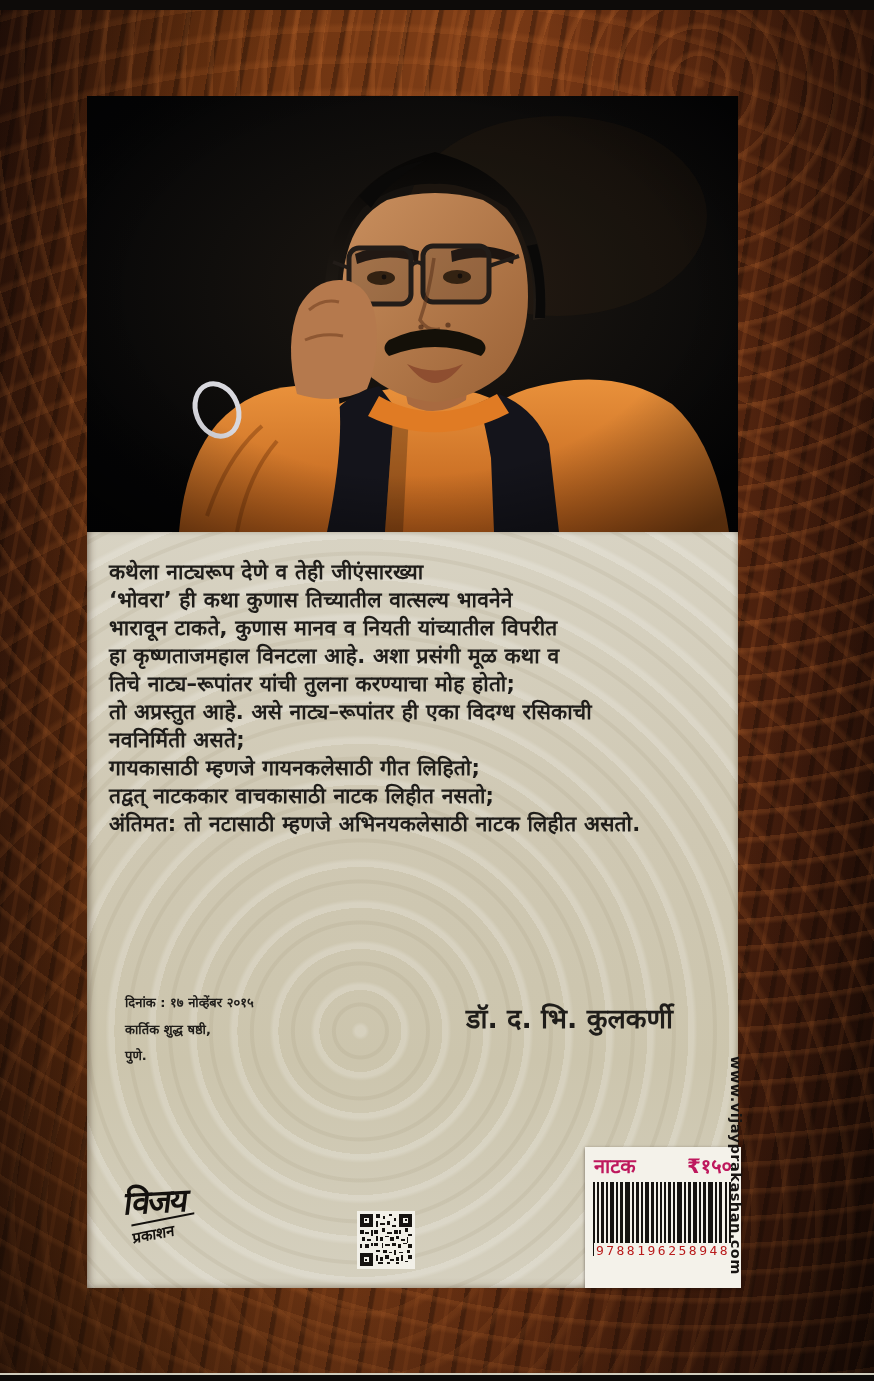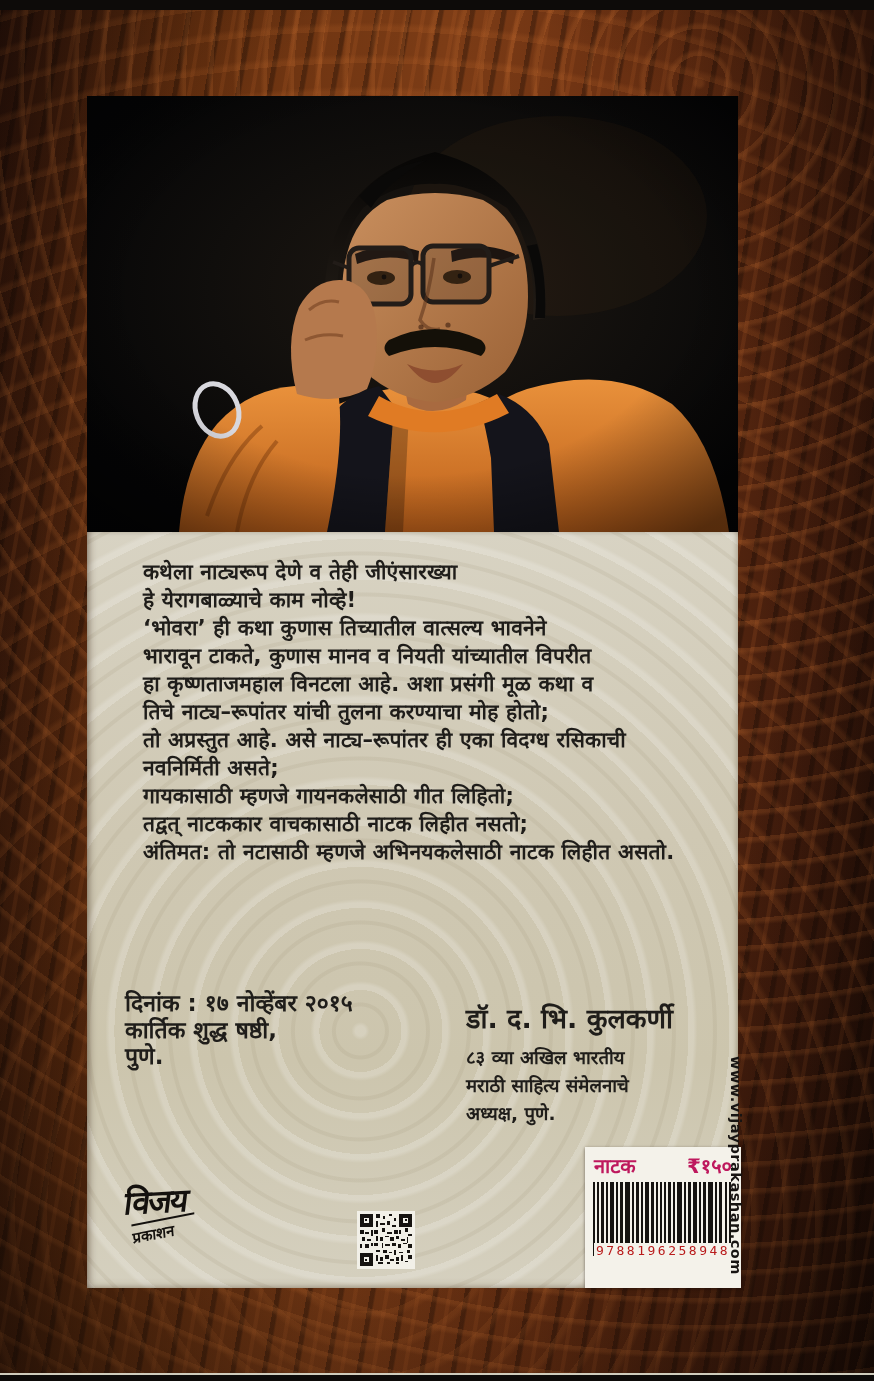--- a/index.html
+++ b/index.html
@@ -22,23 +22,23 @@
   .photo svg{display:block;}
 
   .panel{
     position:absolute;left:87px;top:532px;width:651px;height:756px;
     background:
       repeating-radial-gradient(circle at 42% 66%, rgba(255,255,255,0.20) 0 5px, rgba(0,0,0,0) 9px 24px, rgba(150,138,108,0.13) 25px 28px, rgba(0,0,0,0) 29px 41px),
       linear-gradient(180deg, #d8d3c3, #cfc8b3 40%, #ccc5ad 70%, #d5d0bf);
     box-shadow: inset 6px 0 9px -5px rgba(40,20,10,0.55), inset -3px 0 6px -3px rgba(60,40,20,0.35), inset 0 -5px 8px -4px rgba(90,70,40,0.30);
     color:#1f1d1a;
   }
-  .blurb{position:absolute;left:56px;top:26px;width:585px;font-size:21px;line-height:28px;font-weight:bold;letter-spacing:0.2px;}
+  .blurb{position:absolute;left:22px;top:26px;width:585px;font-size:21px;line-height:28px;font-weight:bold;letter-spacing:0.2px;}
   .blurb .line{white-space:nowrap;}
-  .date-block{position:absolute;left:38px;top:458px;font-size:23px;line-height:26.5px;font-weight:bold;}
+  .date-block{position:absolute;left:38px;top:458px;font-size:13px;line-height:26.5px;font-weight:bold;}
   .author-block{position:absolute;left:379px;top:472px;font-weight:bold;}
   .author-name{font-size:27px;line-height:30px;margin-bottom:10px;}
   .author-credit{font-size:18.5px;line-height:28px;}
 
   .price-label{
     position:absolute;left:585px;top:1147px;width:156px;height:141px;
     background:#f4f2ea;box-shadow:0 1px 3px rgba(20,10,5,0.5);
     display:flex;flex-direction:column;align-items:center;z-index:3;
   }
   .price-row{display:flex;justify-content:space-between;width:138px;margin-top:5px;font-size:20px;font-weight:bold;color:#be185d;}
@@ -141,46 +141,40 @@
 
       <ellipse cx="130" cy="314" rx="21" ry="27" fill="none" stroke="#d8d8de" stroke-width="5" transform="rotate(-22 130 314)"></ellipse>
       <rect width="651" height="436" fill="url(#vign)"></rect>
     </svg>
   </div>
 
   <div class="panel">
     <div class="blurb">
       <div>
           <div class="line">कथेला नाट्यरूप देणे व तेही जीएंसारख्या</div>
-          <div class="line">हे येरागबाळ्याचे काम नोव्हे!</div>
         </div>
       <div>
           <div class="line">‘भोवरा’ ही कथा कुणास तिच्यातील वात्सल्य भावनेने</div>
           <div class="line">भारावून टाकते, कुणास मानव व नियती यांच्यातील विपरीत</div>
           <div class="line">हा कृष्णताजमहाल विनटला आहे. अशा प्रसंगी मूळ कथा व</div>
           <div class="line">तिचे नाट्य–रूपांतर यांची तुलना करण्याचा मोह होतो;</div>
           <div class="line">तो अप्रस्तुत आहे. असे नाट्य–रूपांतर ही एका विदग्ध रसिकाची</div>
           <div class="line">नवनिर्मिती असते;</div>
           <div class="line">गायकासाठी म्हणजे गायनकलेसाठी गीत लिहितो;</div>
           <div class="line">तद्वत् नाटककार वाचकासाठी नाटक लिहीत नसतो;</div>
           <div class="line">अंतिमत: तो नटासाठी म्हणजे अभिनयकलेसाठी नाटक लिहीत असतो.</div>
         </div>
     </div>
     <div class="date-block">
         <div class="line">दिनांक : १७ नोव्हेंबर २०१५</div>
         <div class="line">कार्तिक शुद्ध षष्ठी,</div>
         <div class="line">पुणे.</div>
       </div>
     <div class="author-block">
       <div class="author-name">डॉ. द. भि. कुलकर्णी</div>
-      <div class="author-credit">
-          <div class="line">८३ व्या अखिल भारतीय</div>
-          <div class="line">मराठी साहित्य संमेलनाचे</div>
-          <div class="line">अध्यक्ष, पुणे.</div>
-        </div>
     </div>
   </div>
 
   <div class="publisher-logo">
     <span class="logo-line1">विजय</span>
     <span class="logo-line2">प्रकाशन</span>
   </div>
 
   <div class="qr">
     <svg width="52" height="52" viewBox="0 0 29 29" shape-rendering="crispEdges">

